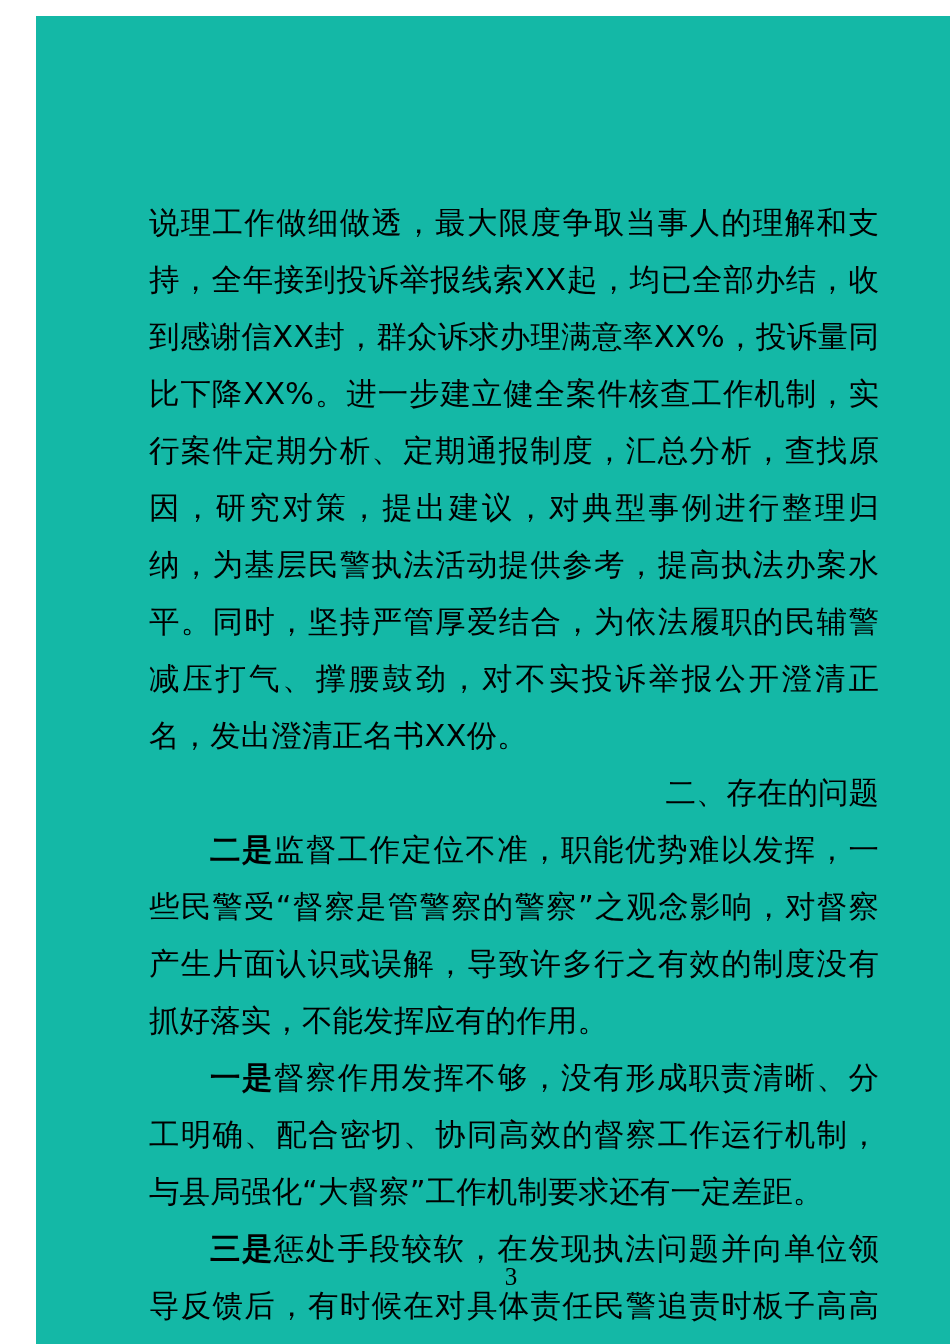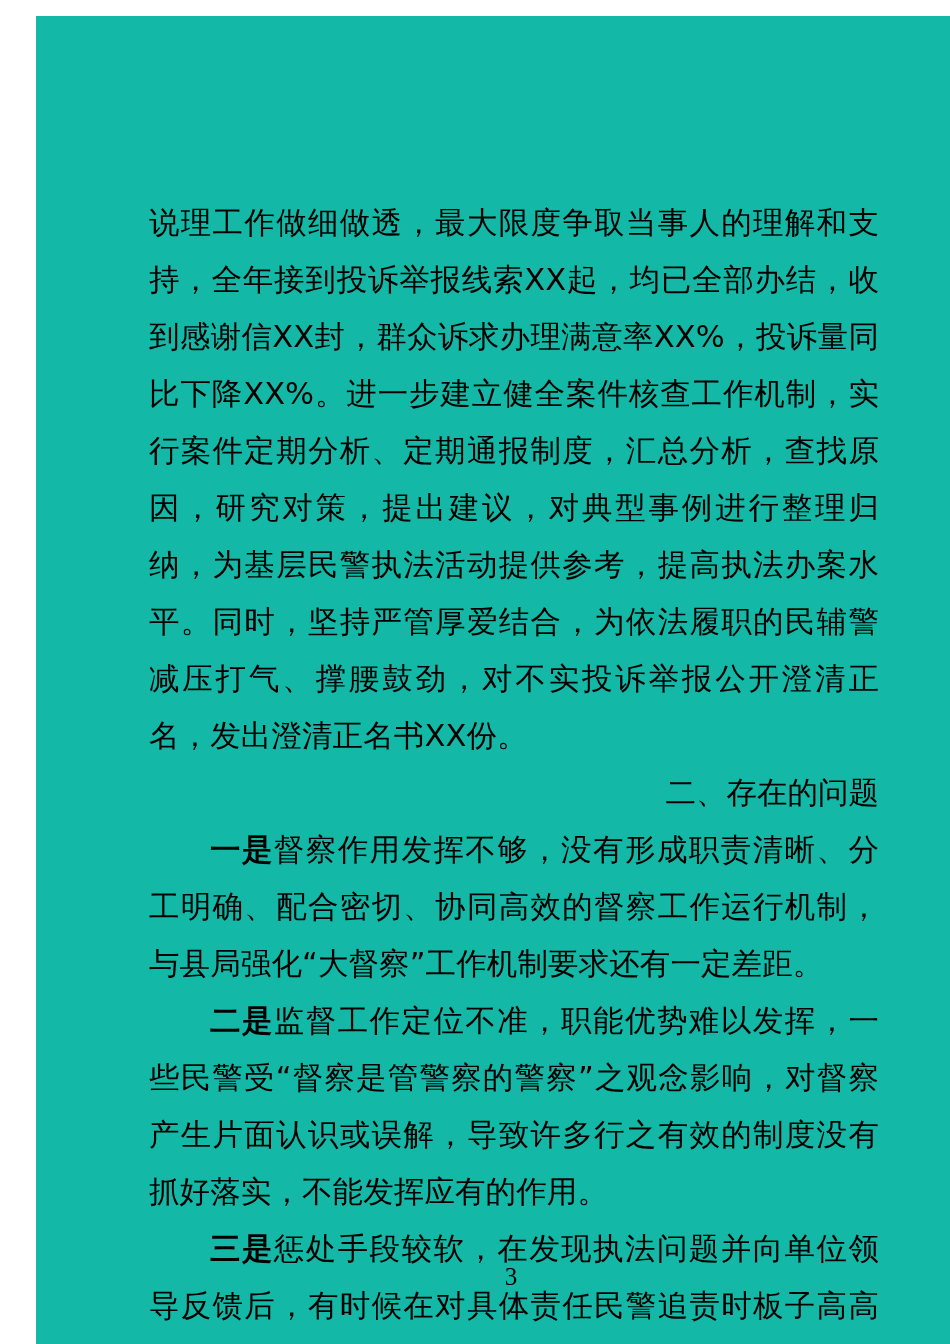--- a/index.html
+++ b/index.html
@@ -83,23 +83,23 @@
 <body>
 
 <div id="page">
 
   <div id="text-body">
 
     <p class="para cont"><span>说理工作做细做透，最大限度争取当事人的理解和支持，全年接到投诉举报线索XX起，均已全部办结，收到感谢信XX封，群众诉求办理满意率XX%，投诉量同比下降XX%。进一步建立健全案件核查工作机制，实行案件定期分析、定期通报制度，汇总分析，查找原因，研究对策，提出建议，对典型事例进行整理归纳，为基层民警执法活动提供参考，提高执法办案水平。同时，坚持严管厚爱结合，为依法履职的民辅警减压打气、撑腰鼓劲，对不实投诉举报公开澄清正名，发出澄清正名书XX份。</span></p>
 
     <p class="heading"><span>二、存在的问题</span></p>
 
+    <p class="para indent"><span class="lead">二是</span><span>监督工作定位不准，职能优势难以发挥，一些民警受“督察是管警察的警察”之观念影响，对督察产生片面认识或误解，导致许多行之有效的制度没有抓好落实，不能发挥应有的作用。</span></p>
+
     <p class="para indent"><span class="lead">一是</span><span>督察作用发挥不够，没有形成职责清晰、分工明确、配合密切、协同高效的督察工作运行机制，与县局强化“大督察”工作机制要求还有一定差距。</span></p>
-
-    <p class="para indent"><span class="lead">二是</span><span>监督工作定位不准，职能优势难以发挥，一些民警受“督察是管警察的警察”之观念影响，对督察产生片面认识或误解，导致许多行之有效的制度没有抓好落实，不能发挥应有的作用。</span></p>
 
     <p class="para indent"><span class="lead">三是</span><span>惩处手段较软，在发现执法问题并向单位领导反馈后，有时候在对具体责任民警追责时板子高高扬起，轻轻落下，落实不到位，执行不得力。</span></p>
 
   </div>
 
   <div id="page-number">3</div>
 
 </div>
 
 </body></html>

